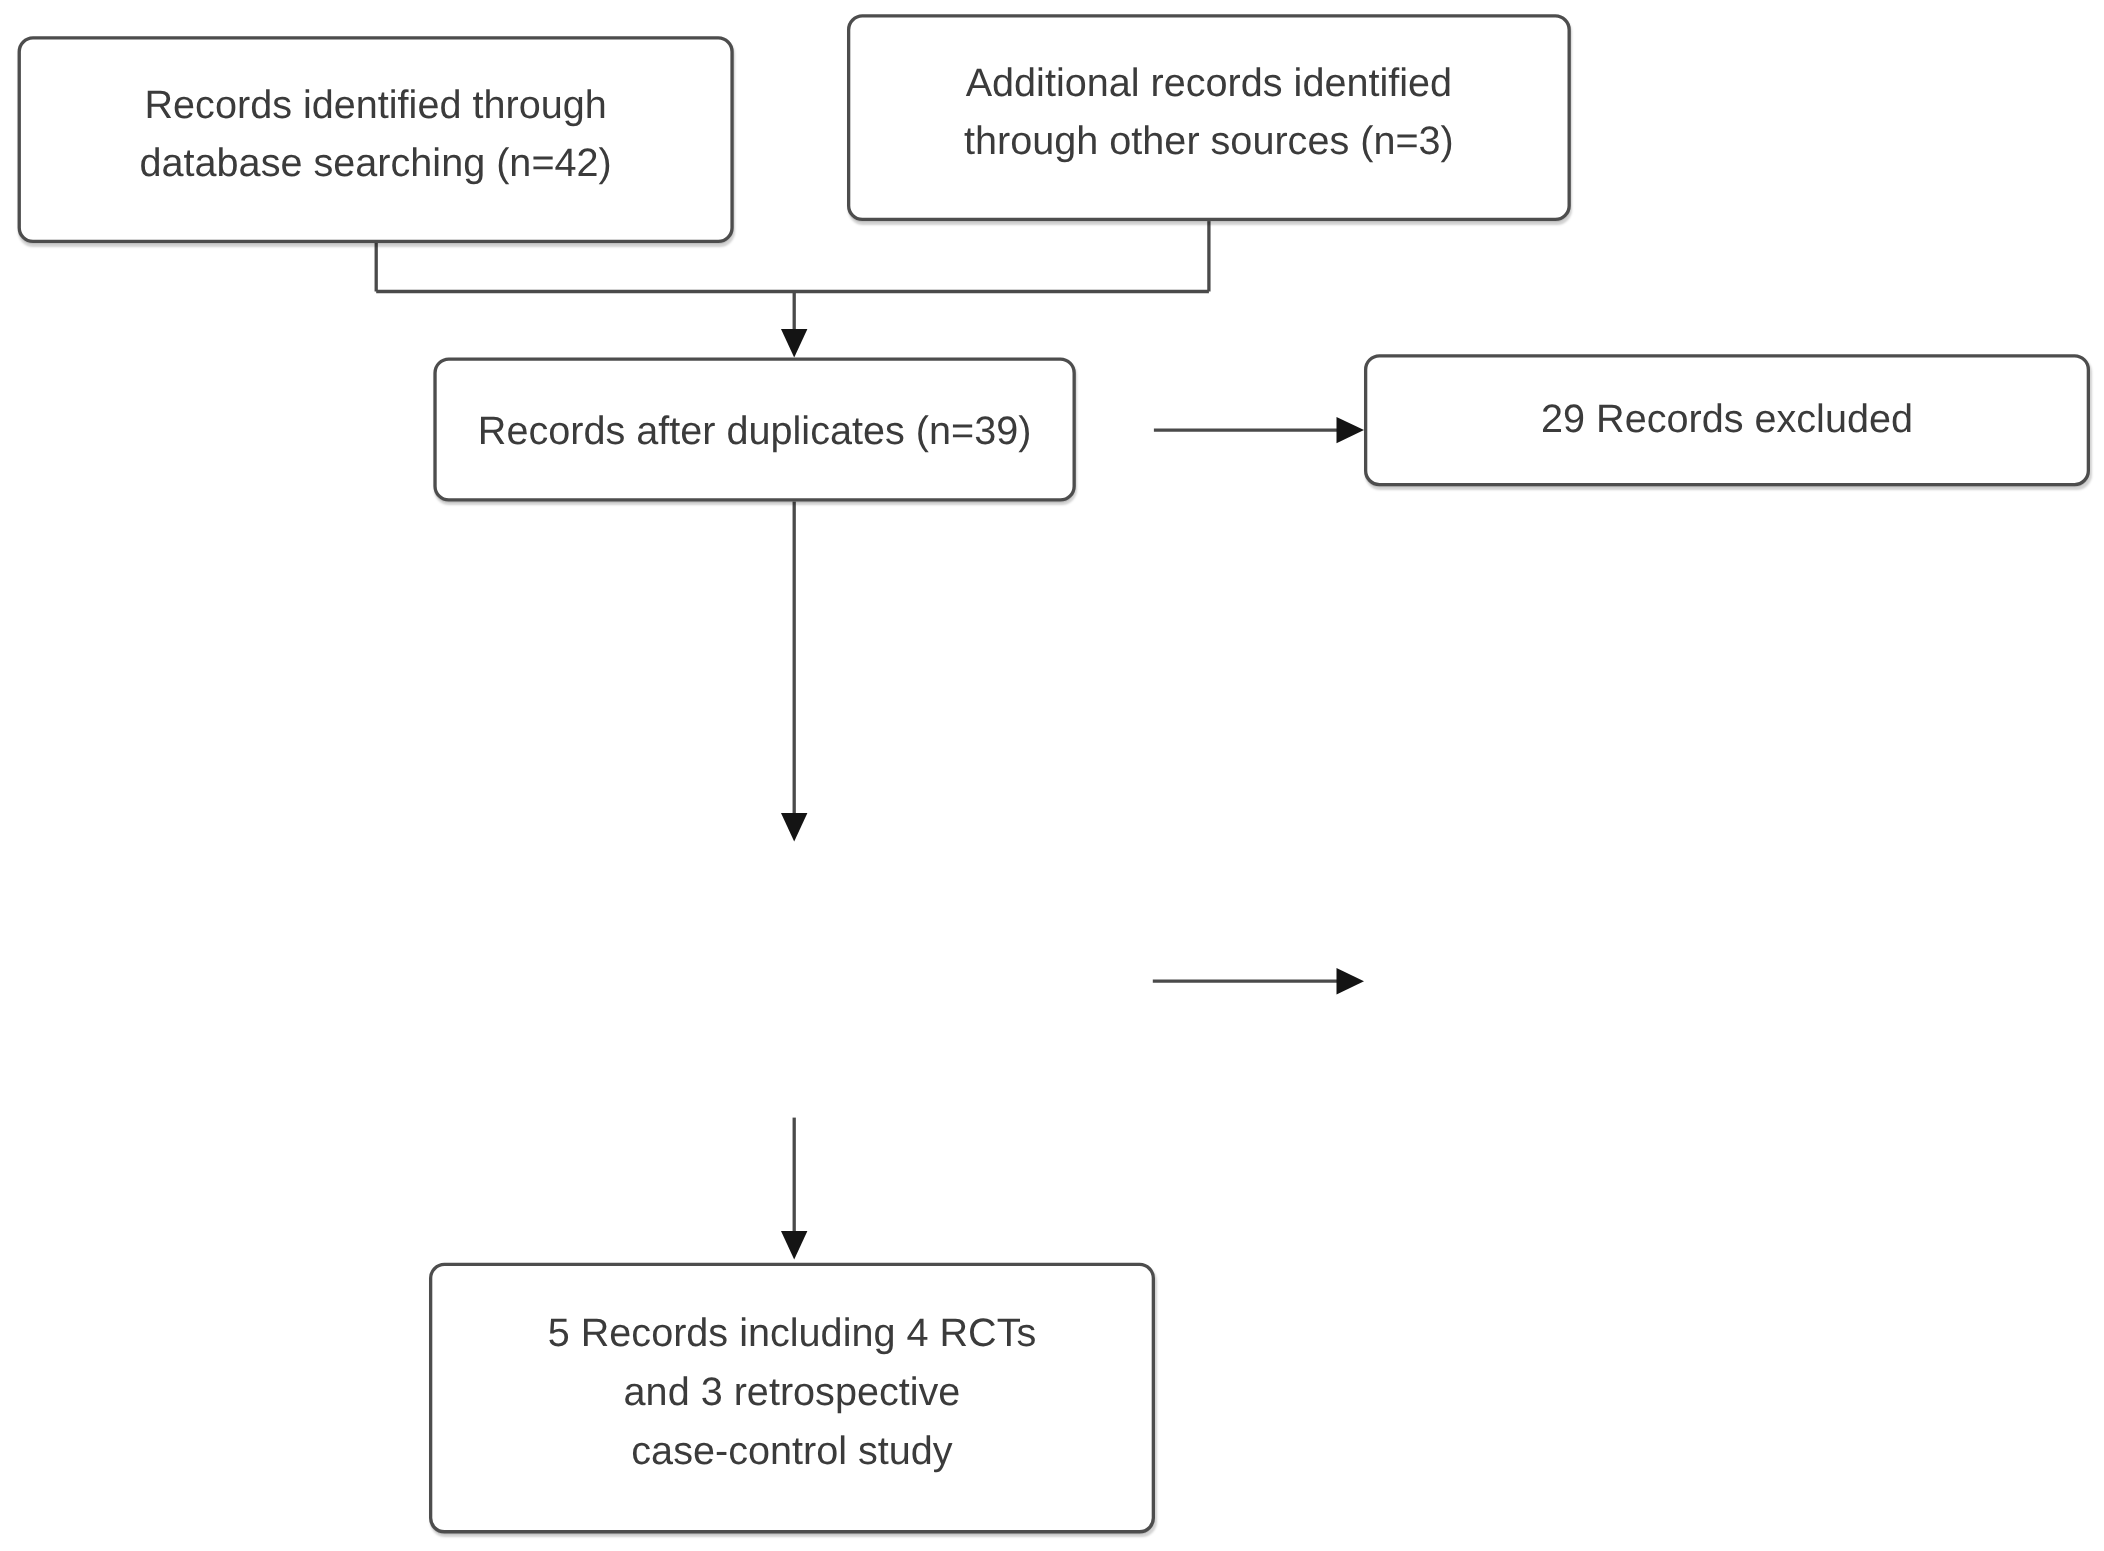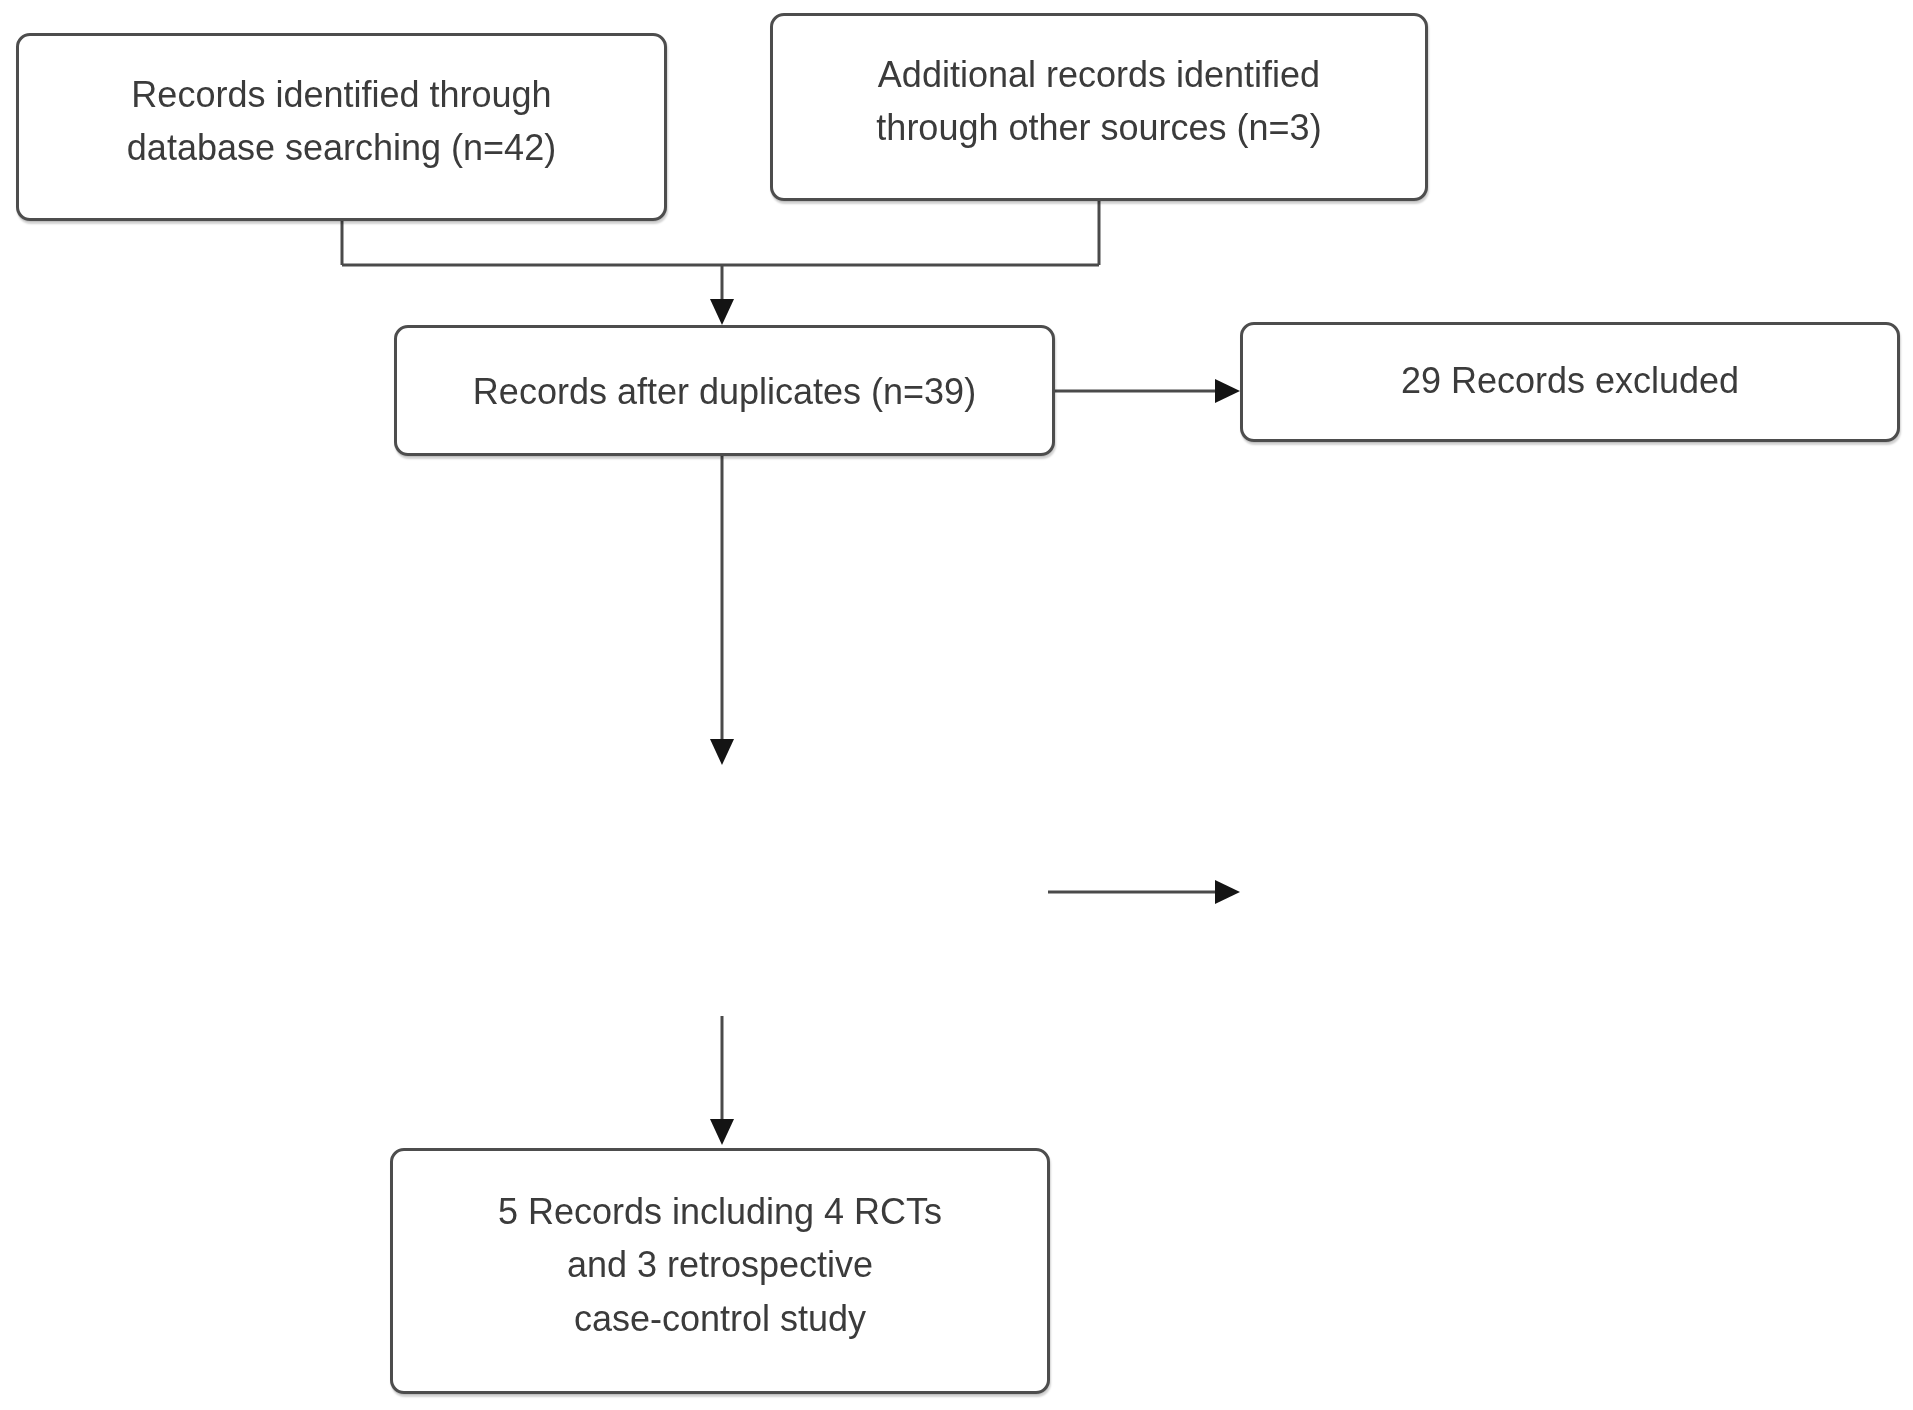--- a/index.html
+++ b/index.html
@@ -49,21 +49,21 @@
     padding: 10px 18px 22px 18px;
   }
   .flow-box .box-text {
     white-space: pre-line;
     font-size: 36px;
     line-height: 1.48;
     color: var(--text);
   }
   #box-identified       { left:   16px; top:   13px; width: 651px; height: 188px; margin-top: 20px; }
   #box-additional       { left:  770px; top:   13px; width: 658px; height: 188px; }
-  #box-after-duplicates { left:  394px; top:  325px; width: 661px; height: 131px; padding-bottom: 8px; }
+  #box-after-duplicates { left:  394px; top:  325px; width: 584px; height: 131px; padding-bottom: 8px; }
   #box-excluded         { left: 1240px; top:  322px; width: 660px; height: 120px; padding-bottom: 12px; }
   #box-included-10      { left:  390px; top:  767px; width: 658px; height: 249px; }
   #box-excluded-detail  { left: 1240px; top:  582px; width: 656px; height: 433px; }
   #box-final-5          { left:  390px; top: 1148px; width: 660px; height: 246px; }
 </style>
 </head>
 <body>
 
 <div class="canvas">
 

